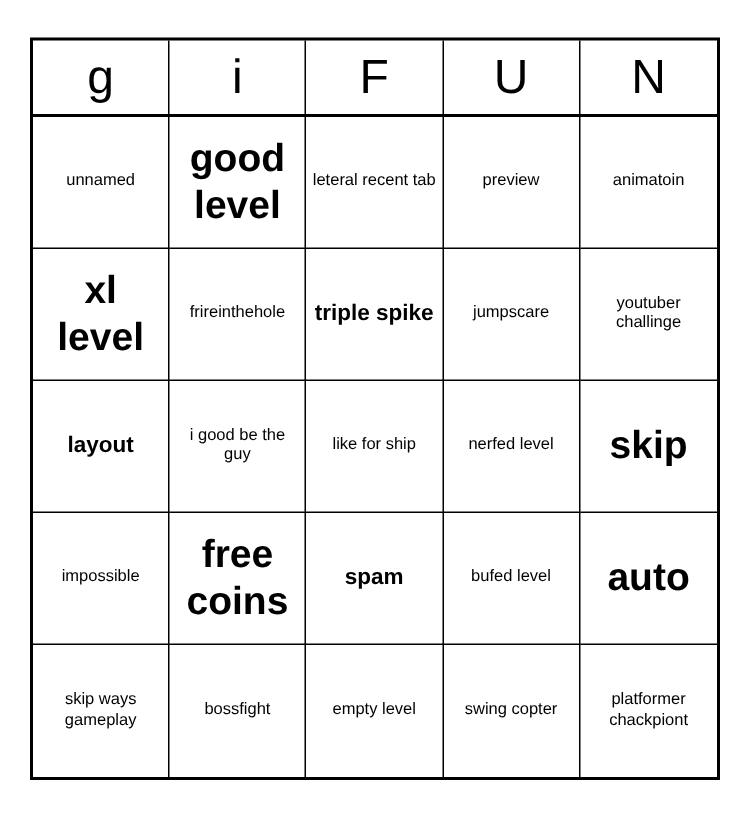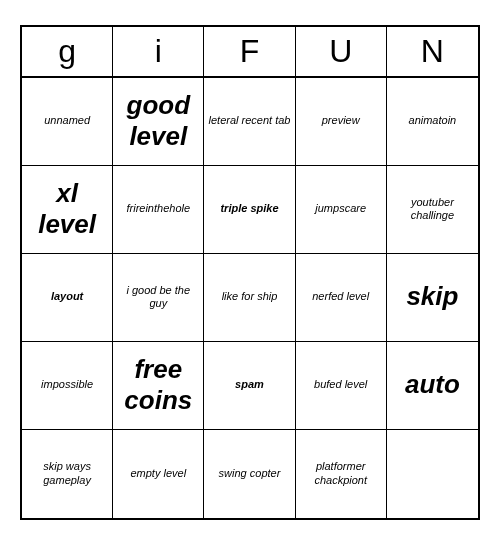--- a/index.html
+++ b/index.html
@@ -39,21 +39,20 @@
     }
 
     .bingo-header .header-cell:last-child {
       border-right: none;
     }
 
     .bingo-grid {
       display: grid;
       grid-template-columns: repeat(5, 1fr);
       grid-template-rows: repeat(5, 1fr);
-      font-style: italic;
     }
 
     .bingo-cell {
       border-right: 1px solid #000;
       border-bottom: 1px solid #000;
       min-height: 88px;
       display: flex;
       align-items: center;
       justify-content: center;
       text-align: center;
@@ -69,21 +68,21 @@
     .bingo-cell:nth-child(n+21) {
       border-bottom: none;
     }
 
     .bingo-cell.large-text {
       font-size: 26px;
       font-weight: bold;
     }
 
     .bingo-cell.medium-text {
-      font-size: 11px;
+      font-size: 15px;
       font-weight: bold;
     }
 
     .bingo-cell.small-text {
       font-size: 11px;
     }
   </style>
 </head>
 <body>
 
@@ -110,17 +109,18 @@
       <div class="bingo-cell small-text">i good be the guy</div>
       <div class="bingo-cell small-text">like for ship</div>
       <div class="bingo-cell small-text">nerfed level</div>
       <div class="bingo-cell large-text">skip</div>
       <div class="bingo-cell small-text">impossible</div>
       <div class="bingo-cell large-text">free coins</div>
       <div class="bingo-cell medium-text">spam</div>
       <div class="bingo-cell small-text">bufed level</div>
       <div class="bingo-cell large-text">auto</div>
       <div class="bingo-cell small-text">skip ways gameplay</div>
+      <div class="bingo-cell small-text">bossfight</div>
       <div class="bingo-cell small-text">empty level</div>
       <div class="bingo-cell small-text">swing copter</div>
       <div class="bingo-cell small-text">platformer chackpiont</div>
     </div>
 </div>
 
 </body></html>

